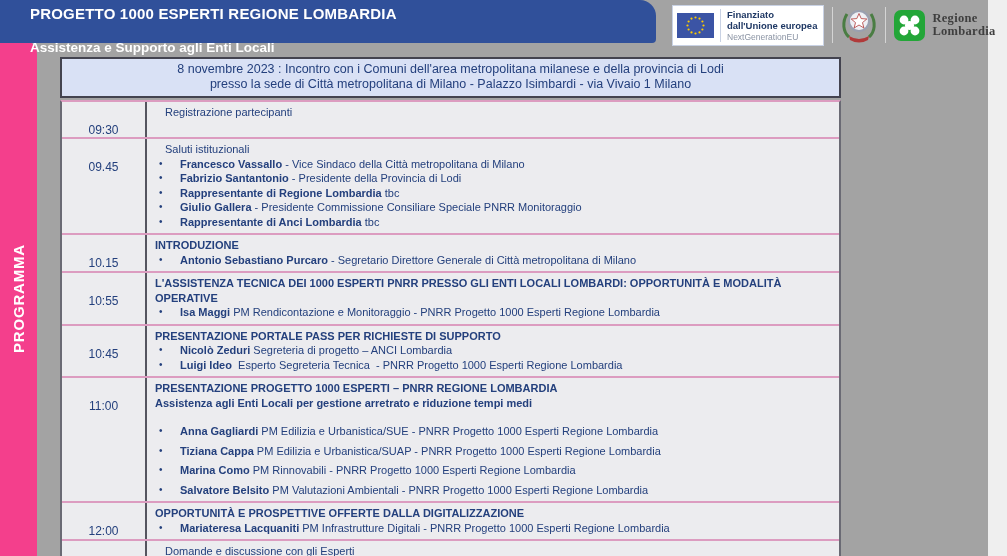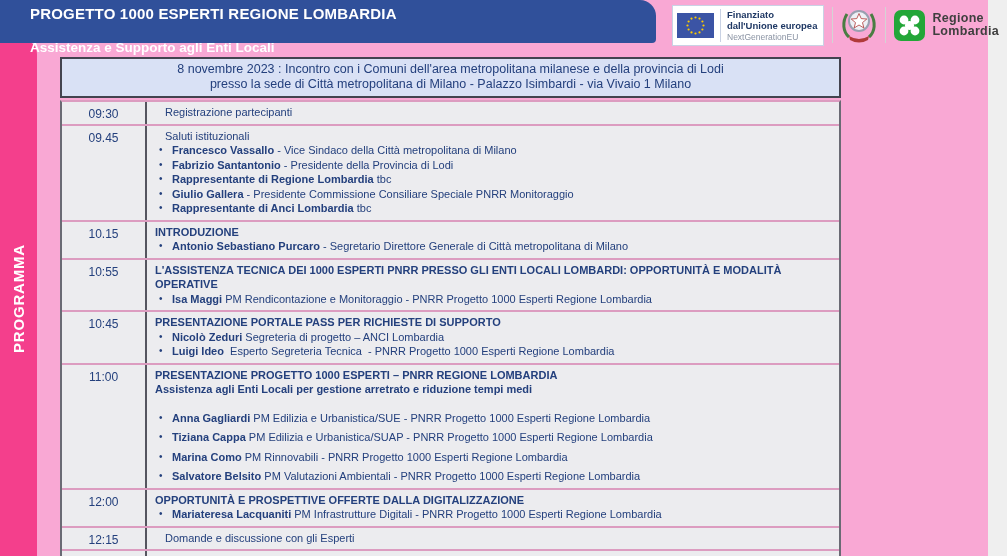--- a/index.html
+++ b/index.html
@@ -1,65 +1,65 @@
 <!DOCTYPE html>
 <html><head>
 <meta charset="utf-8">
 <style>
   * { margin:0; padding:0; box-sizing:border-box; }
   html,body { width:1007px; height:556px; }
   body { font-family:"Liberation Sans", sans-serif; background:#ffffff; position:relative; overflow:hidden; }
 
-  .canvas { position:absolute; inset:0; background:#f9a8d4; }
+  .canvas { position:absolute; inset:0; background:#a3a3a3; }
 
   .gray-strip { position:absolute; right:0; top:0; width:19px; height:556px; background:#efefef; }
 
   
   .top-bar { position:absolute; left:0; top:0; width:656px; height:43px; background:#30509a;
              border-top-right-radius:16px; border-bottom-right-radius:4px; z-index:3;
              padding:5px 0 0 30px; color:#ffffff; }
   .top-bar .title { font-size:15px; font-weight:bold; letter-spacing:.2px; }
   .top-bar .subtitle { font-size:13.5px; font-weight:bold; margin-top:18px; }
 
   
   .logos { position:absolute; left:672px; top:4px; height:42px; display:flex; align-items:center; gap:8px; z-index:3; }
   .eu-block { display:flex; align-items:center; gap:6px; border:1px solid #c9d2e4; background:#fff; padding:3px 6px 3px 4px; }
   .eu-text { border-left:1px solid #c9d2e4; padding-left:6px; }
   .eu-text .b { font-size:9.5px; font-weight:bold; color:#1f3864; line-height:11px; }
   .eu-text .l { font-size:8.5px; color:#8a93a3; line-height:10px; margin-top:1px; }
   .vdiv { width:1px; height:36px; background:#d4d4d4; }
-  .lombardia { display:flex; align-items:center; gap:7px; }
+  .lombardia { display:flex; align-items:center; gap:7px;font-family:Liberation Serif, serif; }
   .lomb-text div { font-size:12.5px; font-weight:bold; color:#3f3f3f; line-height:13px; letter-spacing:.3px; }
 
   
   .sidebar { position:absolute; left:0; top:40px; width:37px; height:516px; background:#f43f8c;
              border-top-right-radius:14px; z-index:2; display:flex; align-items:center; justify-content:center; }
   .sidebar span { transform:rotate(-90deg); white-space:nowrap; color:#ffffff; font-weight:bold;
                   font-size:15px; letter-spacing:.8px; }
 
   
   .table-area { position:absolute; left:60px; top:57px; width:781px; }
   .date-header { background:#d9e1f5; border:2px solid #43434f; text-align:center; padding:3px 4px 4px;
                  color:#24407d; font-weight:normal; font-size:12.5px; line-height:15px; }
   .table-body { margin-top:2px; background:#ececef;
                 border-left:2px solid #6a6a74; border-right:2px solid #6a6a74;
                 border-top:2px solid #dc9cc0; border-bottom:3px solid #dc9cc0; }
   .row { display:flex; border-bottom:2px solid #dc9cc0; }
   .row:last-child { border-bottom:none; }
-  .time-cell { flex:0 0 85px; border-right:2px solid #55555f; text-align:center; padding-top:5px;
+  .time-cell { flex:0 0 85px; border-right:2px solid #55555f; text-align:center; padding-top:21px;
                color:#24407d; font-size:12px; }
   .content-cell { flex:1; padding:3px 8px 4px 8px; color:#24407d; font-size:11px; line-height:14.5px; }
   .line.plain { font-weight:normal;padding-left:10px; }
   .line.heading, .line.subheading { font-weight:bold; }
   .spacer { height:9px; }
   .bullet { display:flex; padding-left:4px; }
   .bullet.sp { margin-top:5px; }
   .bullet .dot { flex:0 0 13px; font-size:10px; }
   .bullet .btext { white-space:pre-wrap; }
-  .bullet .bname { font-weight:bold; }
+  .bullet .bname { font-weight:bold;margin-left:8px; }
 </style>
 </head>
 <body>
 
 <div class="canvas">
 
   <div class="gray-strip"></div>
 
   <header class="top-bar">
     <div class="title">PROGETTO 1000 ESPERTI REGIONE LOMBARDIA</div>

